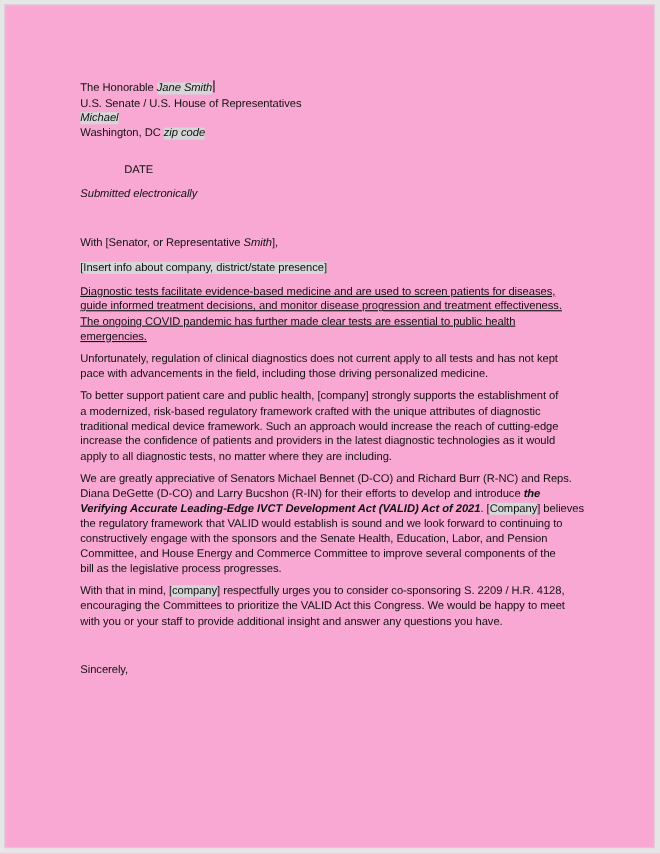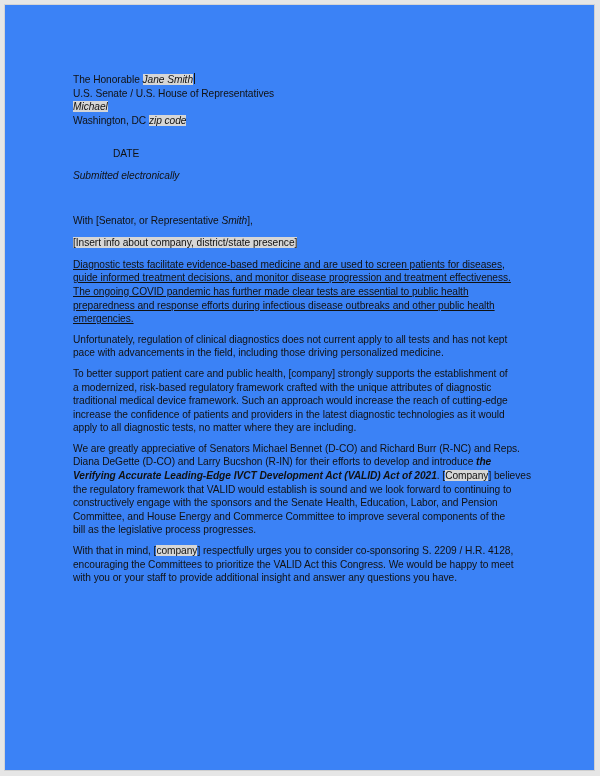--- a/index.html
+++ b/index.html
@@ -9,21 +9,21 @@
       background: #e6e6e6;
       position: relative;
       overflow: hidden;
     }
     .page {
       position: absolute;
       left: 4px;
       top: 4px;
       width: 591px;
       height: 767px;
-      background: #3b82f6;
+      background: #f9a8d4;
       box-sizing: border-box;
       border-left: 1px solid #d4d4d4;
       border-top: 1px solid #d4d4d4;
       border-right: 1px solid #cfcfcf;
       border-bottom: 1px solid #cfcfcf;
     }
     .content {
       position: absolute;
       left: 68px;
       top: 68px;
@@ -73,21 +73,20 @@
     <div class="line it submitted">Submitted electronically</div>
 
     <div class="line salutation"><span>With [Senator, or Representative </span><span class="it">Smith</span><span>],</span></div>
 
     <div class="line insert"><span class="hl">[Insert info about company, district/state presence]</span></div>
 
     <div class="para p1">
       <div class="line">Diagnostic tests facilitate evidence-based medicine and are used to screen patients for diseases,</div>
       <div class="line">guide informed treatment decisions, and monitor disease progression and treatment effectiveness.</div>
       <div class="line">The ongoing COVID pandemic has further made clear tests are essential to public health</div>
-      <div class="line">preparedness and response efforts during infectious disease outbreaks and other public health</div>
       <div class="line">emergencies.</div>
     </div>
 
     <div class="para gap">
       <div class="line">Unfortunately, regulation of clinical diagnostics does not current apply to all tests and has not kept</div>
       <div class="line">pace with advancements in the field, including those driving personalized medicine.</div>
     </div>
 
     <div class="para gap">
       <div class="line">To better support patient care and public health, [company] strongly supports the establishment of</div>
@@ -106,15 +105,16 @@
       <div class="line">Committee, and House Energy and Commerce Committee to improve several components of the</div>
       <div class="line">bill as the legislative process progresses.</div>
     </div>
 
     <div class="para gap">
       <div class="line"><span>With that in mind, [</span><span class="hl">company</span><span>] respectfully urges you to consider co-sponsoring S. 2209 / H.R. 4128,</span></div>
       <div class="line">encouraging the Committees to prioritize the VALID Act this Congress.  We would be happy to meet</div>
       <div class="line">with you or your staff to provide additional insight and answer any questions you have.</div>
     </div>
 
+    <div class="line closing">Sincerely,</div>
 
   </div>
 </div>
 
 </body></html>

